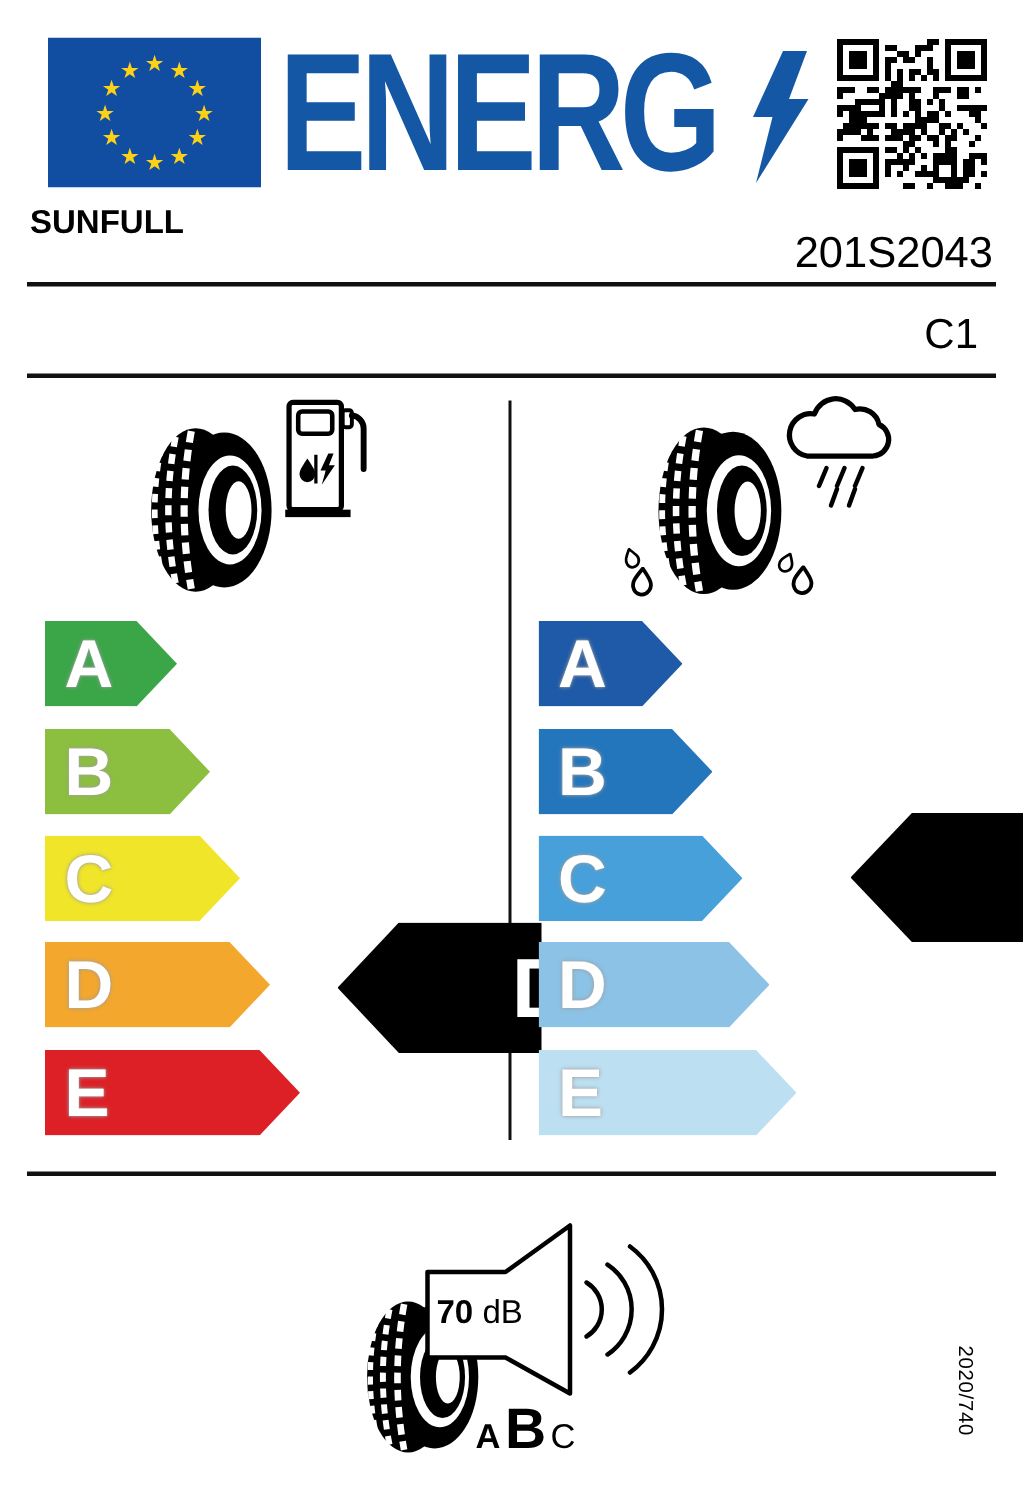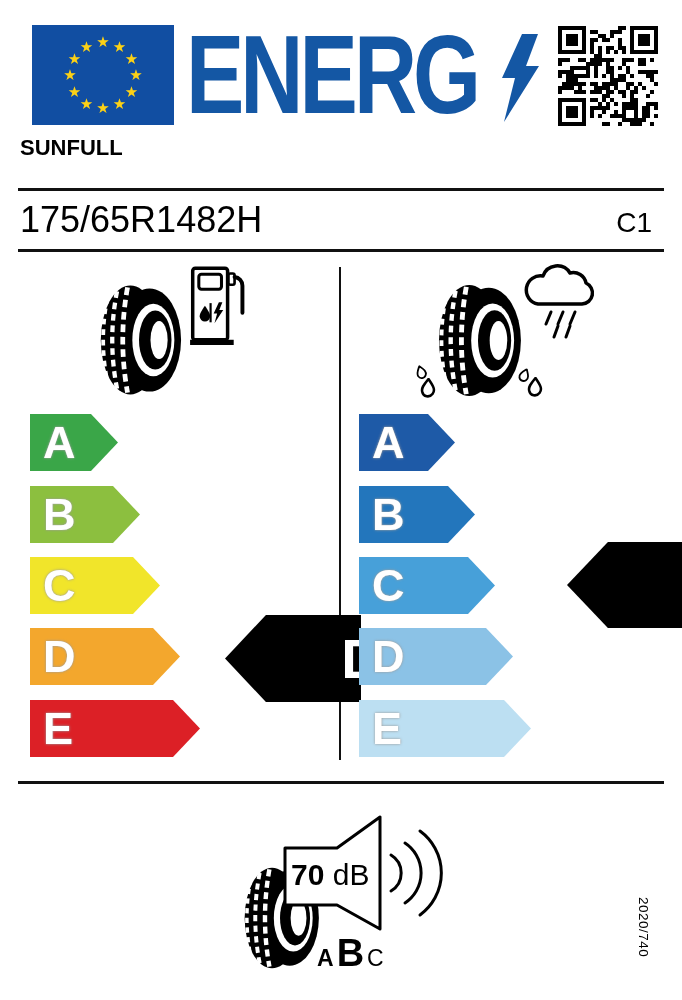--- a/index.html
+++ b/index.html
@@ -34,21 +34,21 @@
   }
   .rating-badge{
     position:absolute;background:#000;color:#fff;
     clip-path:polygon(30% 0,100% 0,100% 100%,30% 100%,0 50%);
     display:flex;align-items:center;justify-content:center;
     padding-left:20%;box-sizing:border-box;font-size:56px;font-weight:bold;
   }
   .badge-fuel{left:225px;top:615px;width:88px;height:87px;}
   .badge-wet{left:567px;top:542px;width:85px;height:86px;}
   
-  .db-text{position:absolute;left:291px;top:857px;font-size:30px;line-height:36px;white-space:nowrap;z-index:3;}
+  .db-text{position:absolute;left:291px;top:857px;font-size:22px;line-height:36px;white-space:nowrap;z-index:3;}
   .db-text b{font-weight:bold;}
   .noise-classes{position:absolute;left:317px;top:932px;display:flex;align-items:baseline;gap:3px;z-index:3;}
   .noise-a{font-size:23px;font-weight:600;}
   .noise-b{font-size:38px;font-weight:800;}
   .noise-c{font-size:23px;font-weight:400;}
   .regulation{
     position:absolute;left:636px;top:897px;writing-mode:vertical-rl;
     font-size:13.5px;letter-spacing:.5px;
   }
   .z1{z-index:1;} .z2{z-index:2;}
@@ -428,23 +428,23 @@
       <rect x="11" y="24" width="1" height="1" fill="#000"></rect>
       <rect x="12" y="24" width="1" height="1" fill="#000"></rect>
       <rect x="15" y="24" width="1" height="1" fill="#000"></rect>
       <rect x="18" y="24" width="1" height="1" fill="#000"></rect>
       <rect x="19" y="24" width="1" height="1" fill="#000"></rect>
       <rect x="20" y="24" width="1" height="1" fill="#000"></rect>
       <rect x="23" y="24" width="1" height="1" fill="#000"></rect>
     </svg>
 
   <div class="brand-name">SUNFULL</div>
+  <div class="brand-model">201S2043</div>
   <div class="hline hl1"></div>
 
-  <div class="tyre-size">175/65R1482H</div>
   <div class="tyre-class">C1</div>
   <div class="hline hl2"></div>
 
   <div class="vdivider"></div>
 
   <svg class="abs" style="left:96px;top:282px;" width="86" height="116" viewBox="0 0 90 120">
       <use href="#sym-tyre"></use>
     </svg>
   <svg class="abs" style="left:190px;top:263px;" width="56" height="82" viewBox="0 0 64 94">
       <use href="#sym-pump"></use>

